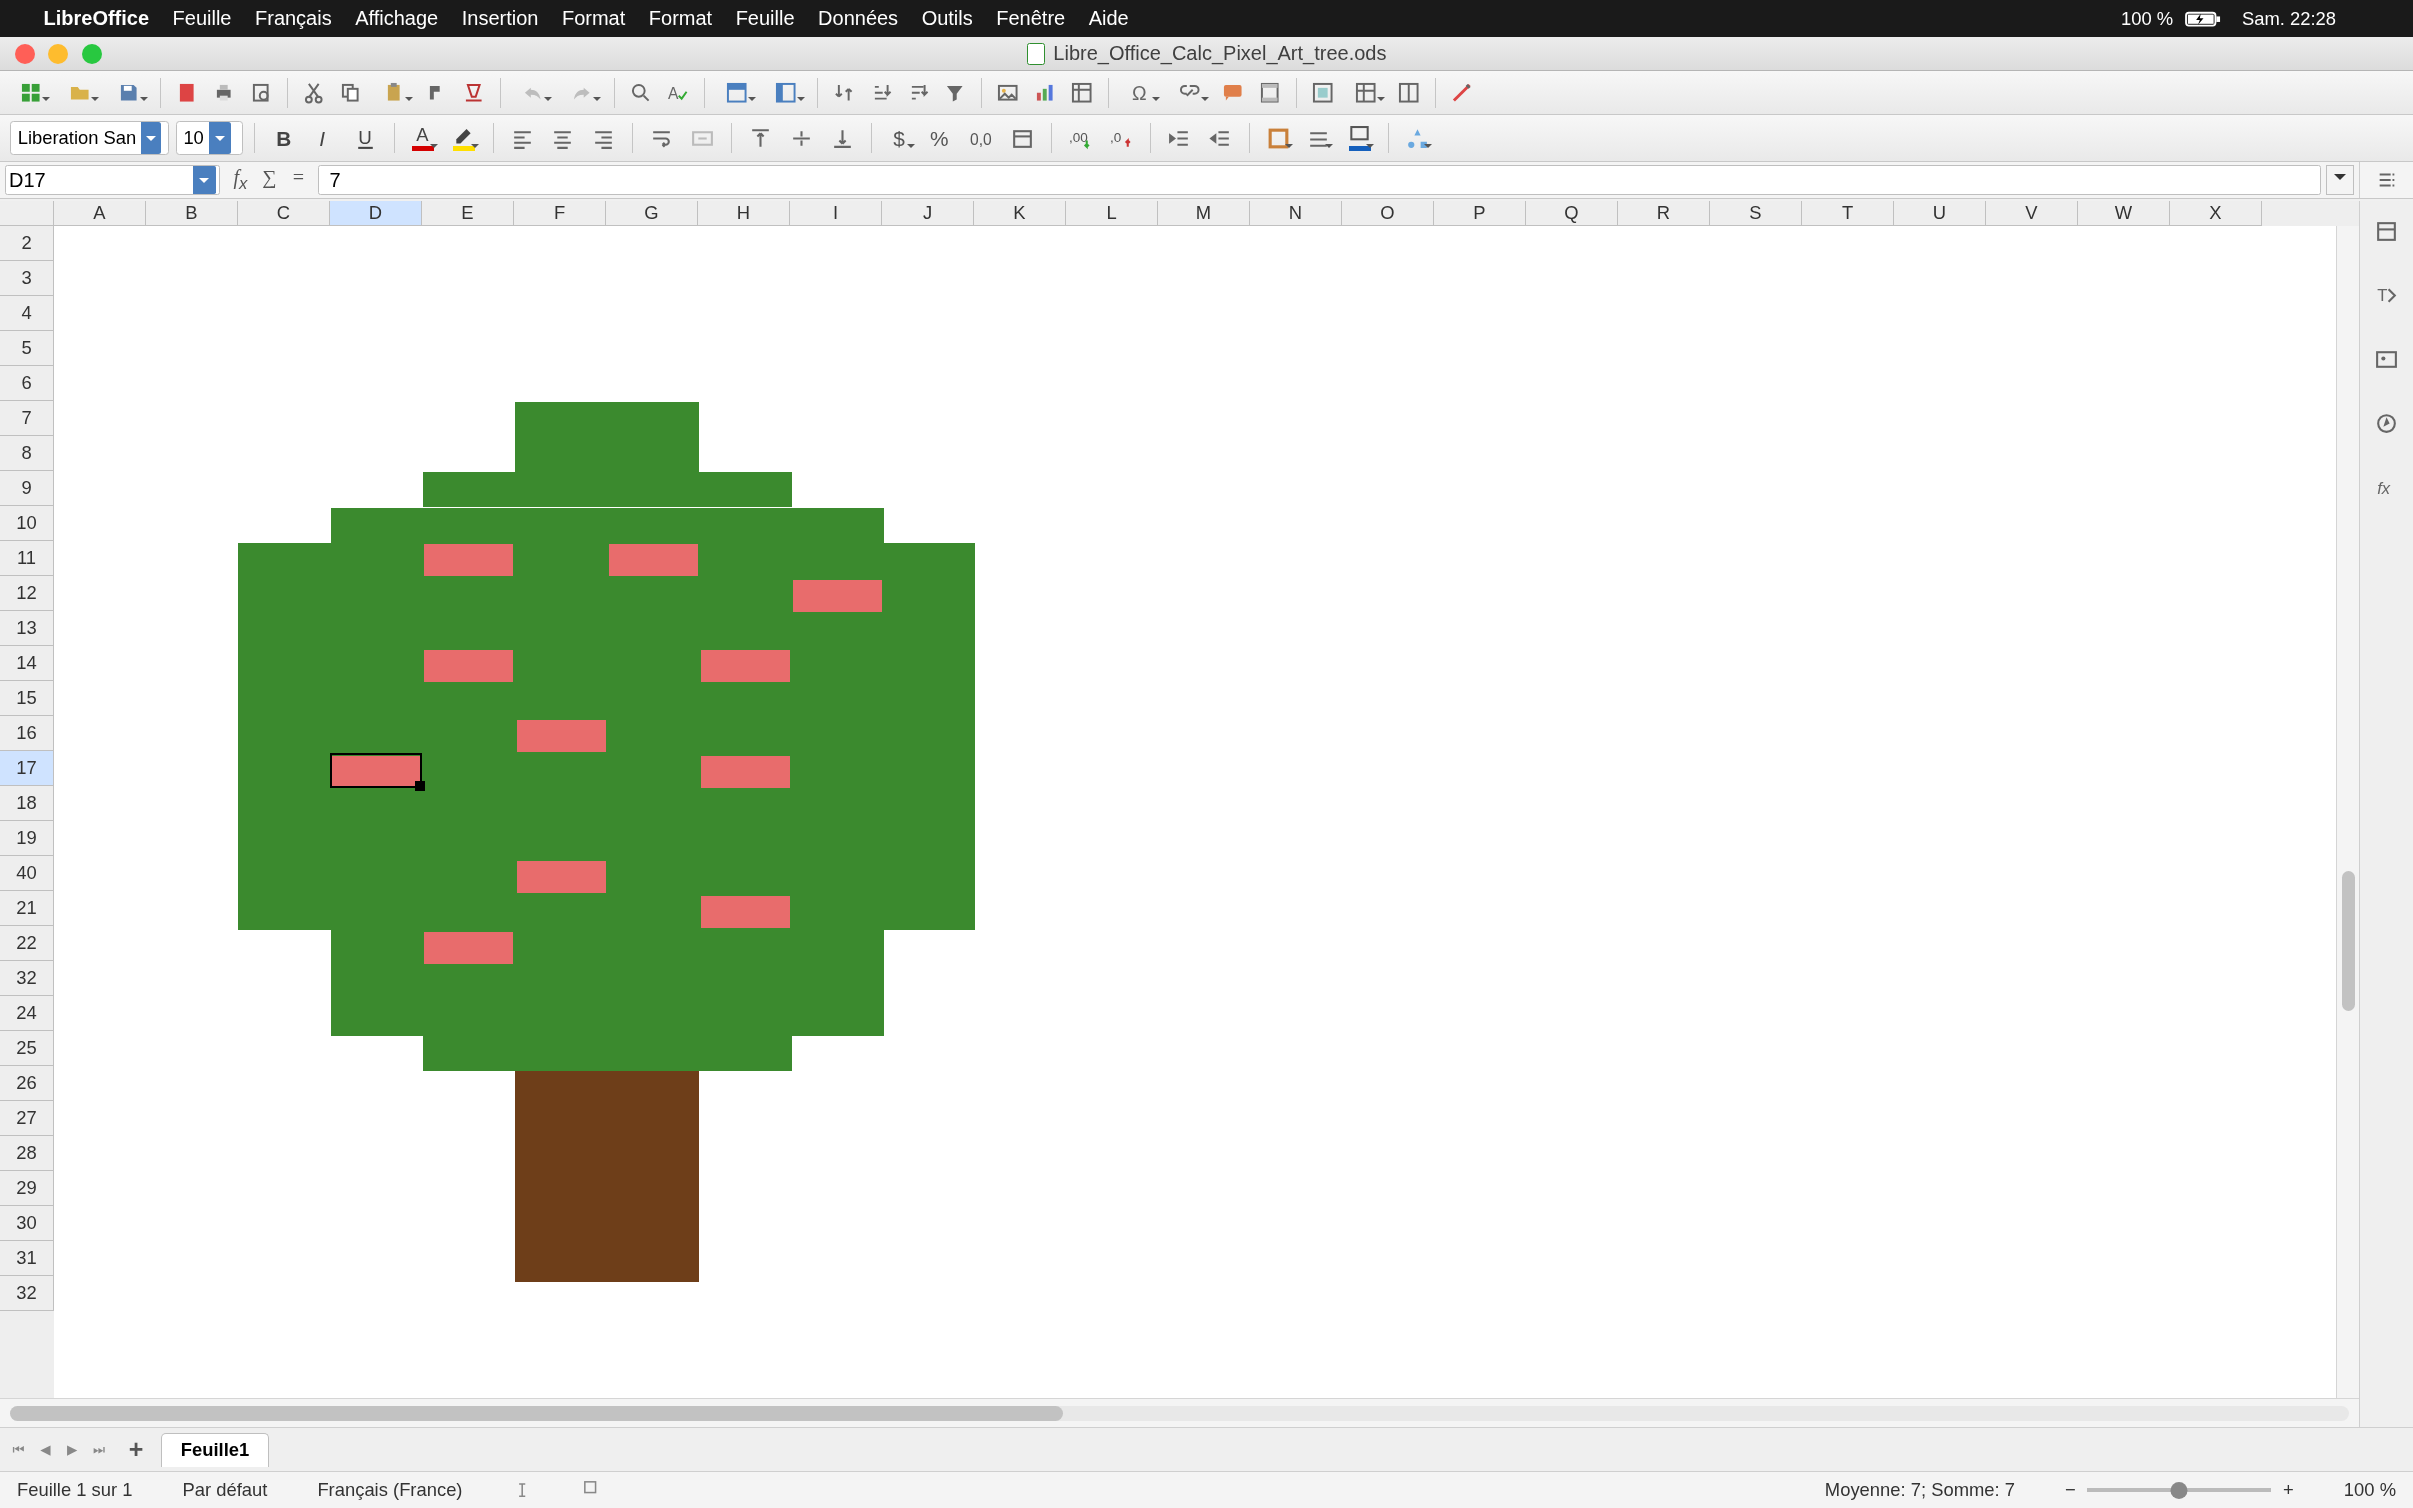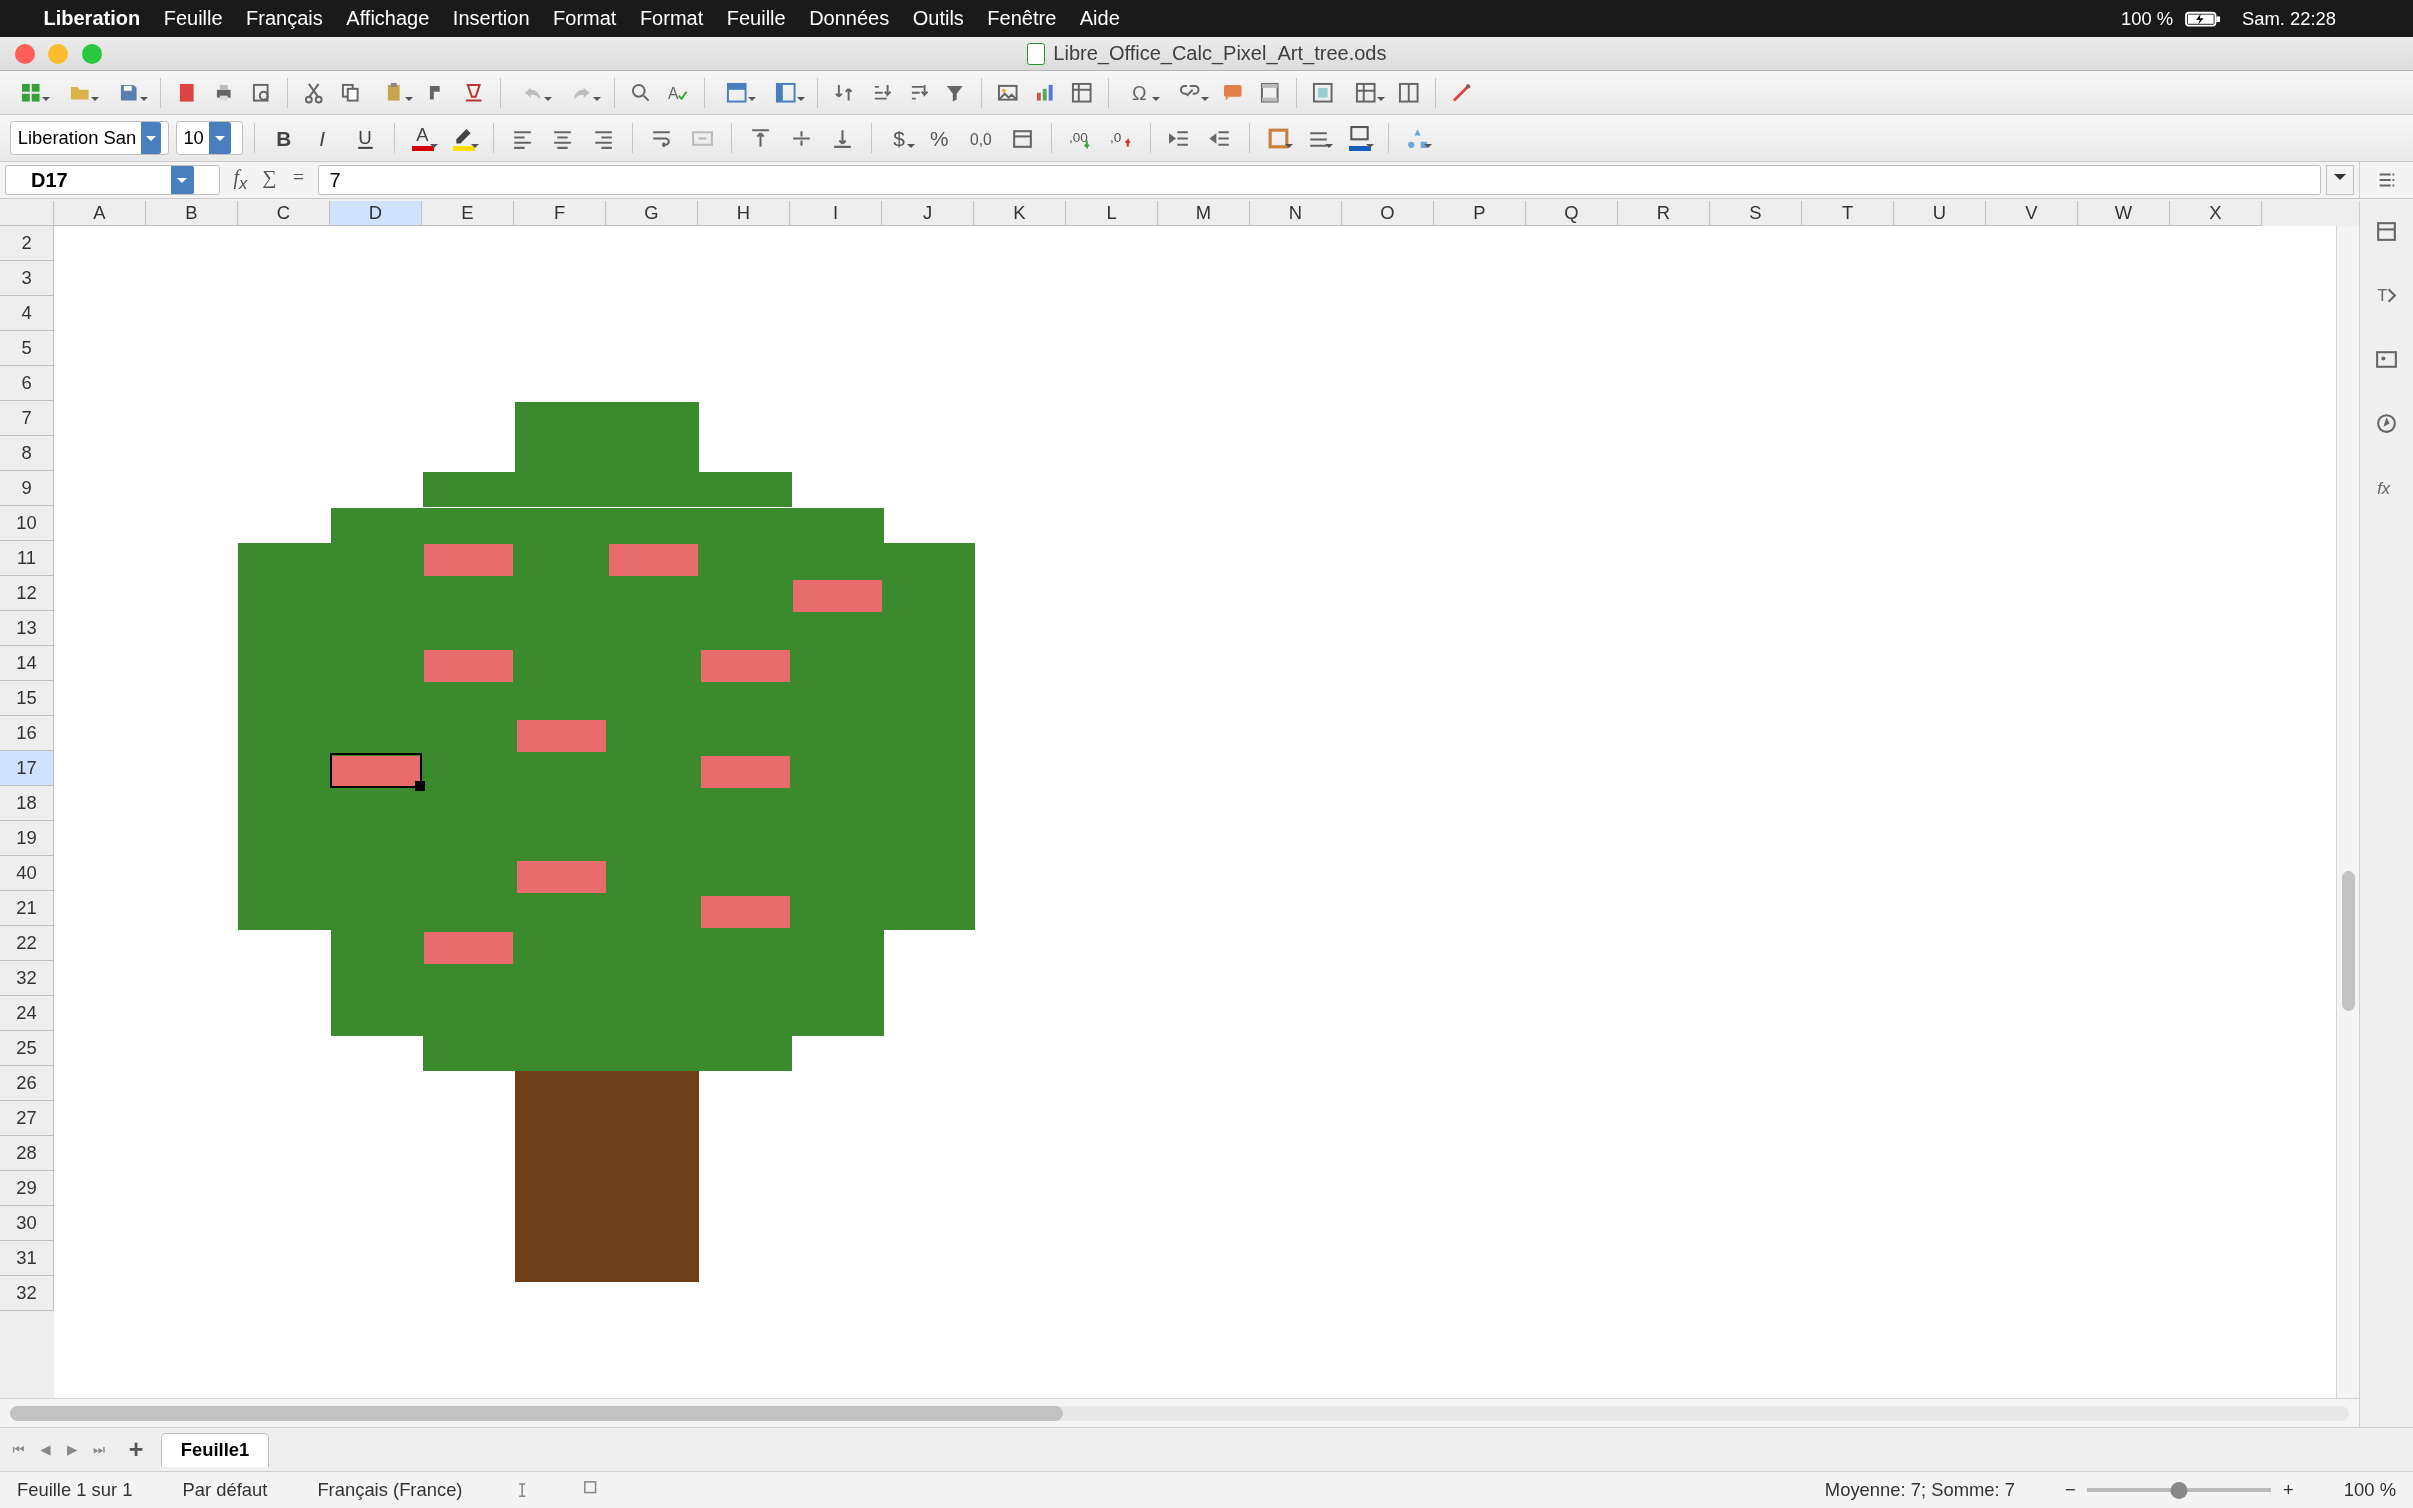--- a/index.html
+++ b/index.html
@@ -33,21 +33,21 @@
   .dropdown { height:34px; border:0.8px solid #bfbfbf; background:#fff; display:flex; align-items:center; font-size:18.4px; padding:0 6.7px; border-radius:3.4px;}
   .dropdown .dd-btn{width:22px;height:100%; background:#4a7fbf; margin-left:5px; display:flex;align-items:center;justify-content:center; border-radius:0 2.5px 2.5px 0;}
   .dropdown .dd-btn::after{content:"";border:5.9px solid transparent;border-top-color:#fff; margin-top:5px;}
   .fontname{width:159px;} .fontsize{width:67px;}
   .formatbar .tool{width:34px;height:34px;}
   .formatbar svg{width:25px;height:25px;}
   .color-swatch{width:34px;height:34px;display:flex;flex-direction:column;align-items:center;justify-content:center;}
   .color-swatch .bar{width:22px;height:5px;margin-top:1.7px;}
   
   .formula-row { height:37px; background:#f4f4f4; border-bottom:0.8px solid #c8c8c8; display:flex; align-items:center;}
-  .namebox { width:215px; height:30px; margin-left:5px; border:0.8px solid #bfbfbf; background:#fff; display:flex; align-items:center; font-size:20px; padding:0 25px; border-radius:2.5px;font-weight:bold;}
+  .namebox { width:215px; height:30px; margin-left:5px; border:0.8px solid #bfbfbf; background:#fff; display:flex; align-items:center; font-size:20px; padding:0 3px; border-radius:2.5px;}
   .namebox .dd-btn{width:23.5px;height:100%; background:#4a7fbf; margin-left:auto; display:flex;align-items:center;justify-content:center; border-radius:0 1.7px 1.7px 0;}
   .namebox .dd-btn::after{content:"";border:5.9px solid transparent;border-top-color:#fff;margin-top:5px;}
   .fx-btns{display:flex; gap:15px; margin:0 13.4px; font-size:20px; color:#555; font-style:italic;}
   .fx-btns span{font-family: "Times New Roman", serif;}
   .formula-input{ flex:1; height:30px; border:0.8px solid #bfbfbf; background:#fff; font-size:20px; padding:0 10px; margin-right:5px; border-radius:2.5px; display:flex; align-items:center;}
   .formula-expand{width:28.5px;height:30px;border:0.8px solid #bfbfbf;background:#f4f4f4;display:flex;align-items:center;justify-content:center; margin-right:5px;}
   .formula-expand::after{content:"";border:6.7px solid transparent;border-top-color:#333;}
   
   .right-sidebar{position:absolute; right:0; top:201px; width:54px; bottom:80px; background:#efefef; border-left:0.8px solid #cfcfcf; display:flex; flex-direction:column; align-items:center; padding-top:13.4px; gap:30px;}
   .right-sidebar .r-tool{width:34px;height:34px;display:flex;align-items:center;justify-content:center;}
@@ -86,21 +86,21 @@
   .statusbar .spacer{flex:1;}
   .statusbar .zoom-slider{display:flex;align-items:center;gap:11.7px;}
   .statusbar .slider-track{width:184px;height:3.4px;background:#bbb;position:relative;}
   .statusbar .slider-knob{position:absolute;left:50%;top:-6.7px;width:17px;height:17px;border-radius:50%;background:#888;transform:translateX(-50%);}
 </style>
 </head>
 <body>
 
 <div class="mac-menubar">
   <span class="apple"></span>
-  <span class="appname">Liberation</span>
+  <span class="appname">LibreOffice</span>
   <div class="menus" id="mac-menus">
       <span>Feuille</span>
       <span>Français</span>
       <span>Affichage</span>
       <span>Insertion</span>
       <span>Format</span>
       <span>Format</span>
       <span>Feuille</span>
       <span>Données</span>
       <span>Outils</span>

